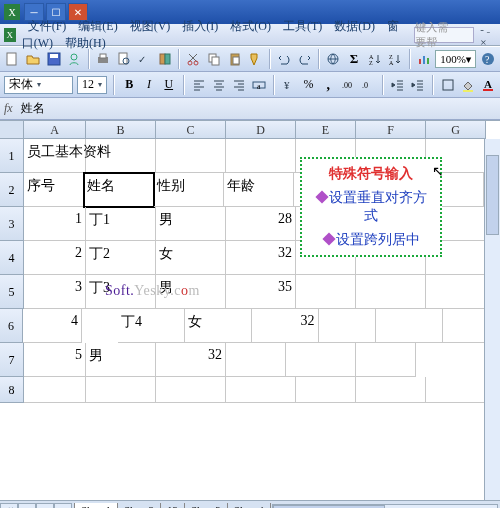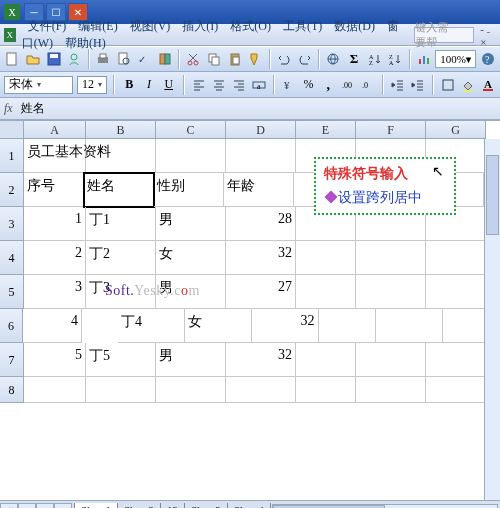--- a/index.html
+++ b/index.html
@@ -358,59 +358,59 @@
         <div class="cell numr" style="width: 70px; height: 34px;">32</div>
         <div class="cell" style="width: 60px; height: 34px;"></div>
         <div class="cell" style="width: 70px; height: 34px;"></div>
         <div class="cell" style="width: 60px; height: 34px;"></div>
       </div>
       <div class="row">
         <div class="rhdr" style="height: 34px; line-height: 34px;">5</div>
         <div class="cell numr" style="width: 62px; height: 34px;">3</div>
         <div class="cell" style="width: 70px; height: 34px;">丁3</div>
         <div class="cell" style="width: 70px; height: 34px;">男</div>
-        <div class="cell numr" style="width: 70px; height: 34px;">27</div>
+        <div class="cell numr" style="width: 70px; height: 34px;">35</div>
         <div class="cell" style="width: 60px; height: 34px;"></div>
         <div class="cell" style="width: 70px; height: 34px;"></div>
         <div class="cell" style="width: 60px; height: 34px;"></div>
       </div>
       <div class="row">
         <div class="rhdr" style="height: 34px; line-height: 34px;">6</div>
         <div class="cell numr" style="width: 62px; height: 34px;">4</div>
         <div class="cell" style="width: 70px; height: 34px; margin-left: 36px;">丁4</div>
         <div class="cell" style="width: 70px; height: 34px;">女</div>
         <div class="cell numr" style="width: 70px; height: 34px;">32</div>
         <div class="cell" style="width: 60px; height: 34px;"></div>
         <div class="cell" style="width: 70px; height: 34px;"></div>
         <div class="cell" style="width: 60px; height: 34px;"></div>
       </div>
       <div class="row">
         <div class="rhdr" style="height: 34px; line-height: 34px;">7</div>
         <div class="cell numr" style="width: 62px; height: 34px;">5</div>
-        <div class="cell" style="width: 70px; height: 34px;">丁5</div>
         <div class="cell" style="width: 70px; height: 34px;">男</div>
         <div class="cell numr" style="width: 70px; height: 34px;">32</div>
         <div class="cell" style="width: 60px; height: 34px;"></div>
         <div class="cell" style="width: 70px; height: 34px;"></div>
         <div class="cell" style="width: 60px; height: 34px;"></div>
       </div>
       <div class="row">
         <div class="rhdr" style="height: 26px; line-height: 26px;">8</div>
         <div class="cell" style="width: 62px; height: 26px;"></div>
         <div class="cell" style="width: 70px; height: 26px;"></div>
         <div class="cell" style="width: 70px; height: 26px;"></div>
         <div class="cell" style="width: 70px; height: 26px;"></div>
         <div class="cell" style="width: 60px; height: 26px;"></div>
         <div class="cell" style="width: 70px; height: 26px;"></div>
         <div class="cell" style="width: 60px; height: 26px;"></div>
       </div>
     </div>
 
-  <div class="callout" style="left:314px; top:36px; width:142px;">
+  <div class="callout" style="left:300px; top:36px; width:142px;text-align:center;">
     <div class="t1">特殊符号输入</div>
+    <div class="li"><span class="dm">◆</span><span>设置垂直对齐方式</span></div>
     <div class="li"><span class="dm">◆</span><span>设置跨列居中</span></div>
   </div>
   <div style="position:absolute; left:432px; top:42px; font-size:14px; color:#000">↖</div>
 
   <div class="watermark"><b>Soft.</b>Yesky.c<span style="color:#c33">o</span>m</div>
 
   <div class="vscroll">
       <div class="thumb"></div>
     </div>
 </div>

